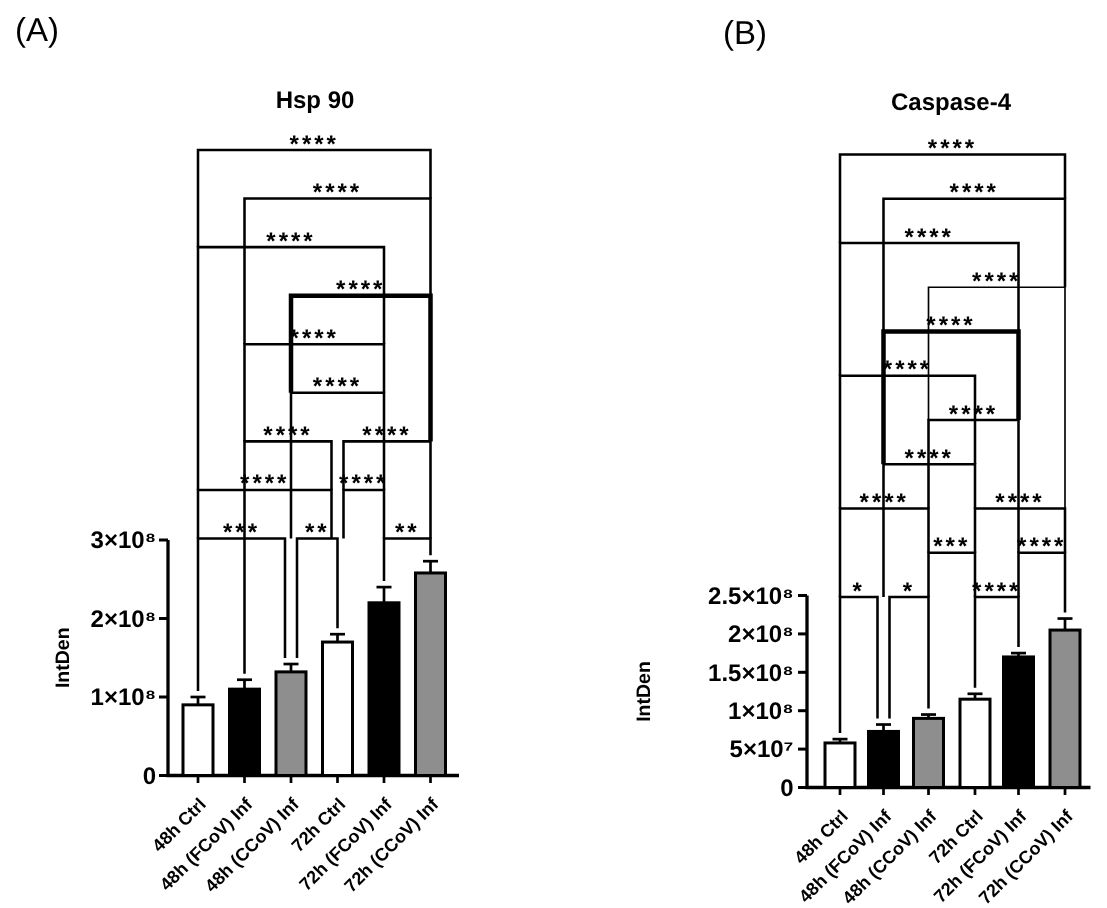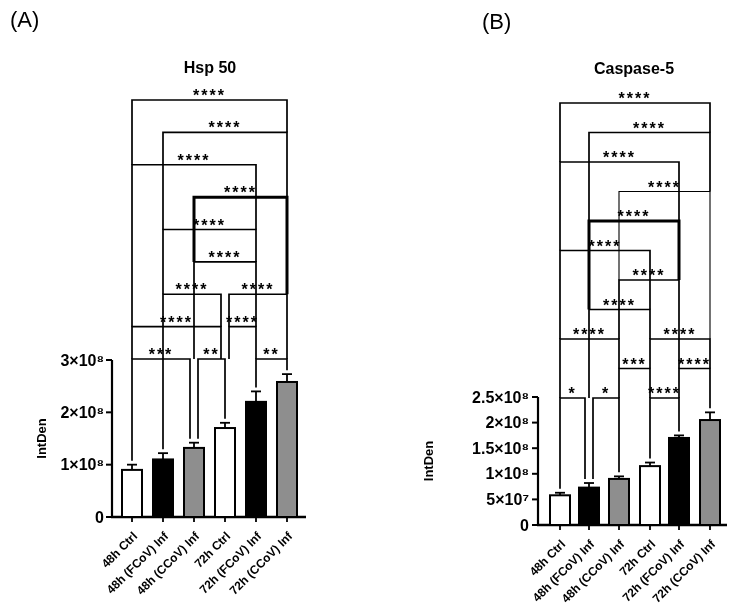--- a/index.html
+++ b/index.html
@@ -11,21 +11,21 @@
   .chart-title{position:absolute;transform:translateX(-50%);font-size:16px;font-weight:bold;color:#000;white-space:nowrap;}
   svg.chart-canvas{position:absolute;left:0;top:0;font-family:"Liberation Sans",sans-serif;}
 </style>
 </head>
 <body>
 
 <div class="figure">
 
   <div class="panel" id="panel-0" style="left: 0px;">
     <span class="panel-label" style="left: 10px; top: 7px;">(A)</span>
-    <div class="chart-title" style="left: 210px; top: 59px;">Hsp 50</div>
+    <div class="chart-title" style="left: 210px; top: 59px;">Hsp 90</div>
     <svg class="chart-canvas" width="369" height="605">
         <line x1="112" y1="360" x2="112" y2="518" stroke="#000000" stroke-width="2.2"></line>
         <line x1="111" y1="517" x2="306" y2="517" stroke="#000000" stroke-width="2.4"></line>
         <line x1="106" y1="517" x2="112" y2="517" stroke="#000000" stroke-width="2"></line>
         <text x="104" y="522.5" text-anchor="end" font-size="16" font-weight="bold" fill="#000000">0</text>
         <line x1="106" y1="464.6666666666667" x2="112" y2="464.6666666666667" stroke="#000000" stroke-width="2"></line>
         <text x="104" y="470.1666666666667" text-anchor="end" font-size="16" font-weight="bold" fill="#000000">1×10⁸</text>
         <line x1="106" y1="412.3333333333333" x2="112" y2="412.3333333333333" stroke="#000000" stroke-width="2"></line>
         <text x="104" y="417.8333333333333" text-anchor="end" font-size="16" font-weight="bold" fill="#000000">2×10⁸</text>
         <line x1="106" y1="360" x2="112" y2="360" stroke="#000000" stroke-width="2"></line>
@@ -85,21 +85,21 @@
         <text x="161" y="360" text-anchor="middle" font-size="16" font-weight="bold" letter-spacing="2" fill="#000000">***</text>
         <path d="M 198 438.68666666666667 L 198 359 L 225 359 L 225 418.8" fill="none" stroke="#000000" stroke-width="1.7"></path>
         <text x="211.5" y="360" text-anchor="middle" font-size="16" font-weight="bold" letter-spacing="2" fill="#000000">**</text>
         <path d="M 256 387.4 L 256 359 L 287 359 L 287 370.13" fill="none" stroke="#000000" stroke-width="1.7"></path>
         <text x="271.5" y="360" text-anchor="middle" font-size="16" font-weight="bold" letter-spacing="2" fill="#000000">**</text>
       </svg>
   </div>
 
   <div class="panel" id="panel-1" style="left: 369px;">
     <span class="panel-label" style="left: 113px; top: 9px;">(B)</span>
-    <div class="chart-title" style="left: 265px; top: 60px;">Caspase-5</div>
+    <div class="chart-title" style="left: 265px; top: 60px;">Caspase-4</div>
     <svg class="chart-canvas" width="369" height="605">
         <line x1="169" y1="397" x2="169" y2="526" stroke="#000000" stroke-width="2.2"></line>
         <line x1="168" y1="525" x2="358" y2="525" stroke="#000000" stroke-width="2.4"></line>
         <line x1="163" y1="525" x2="169" y2="525" stroke="#000000" stroke-width="2"></line>
         <text x="160" y="530.5" text-anchor="end" font-size="16" font-weight="bold" fill="#000000">0</text>
         <line x1="163" y1="499.4" x2="169" y2="499.4" stroke="#000000" stroke-width="2"></line>
         <text x="160" y="504.9" text-anchor="end" font-size="16" font-weight="bold" fill="#000000">5×10⁷</text>
         <line x1="163" y1="473.8" x2="169" y2="473.8" stroke="#000000" stroke-width="2"></line>
         <text x="160" y="479.3" text-anchor="end" font-size="16" font-weight="bold" fill="#000000">1×10⁸</text>
         <line x1="163" y1="448.2" x2="169" y2="448.2" stroke="#000000" stroke-width="2"></line>

